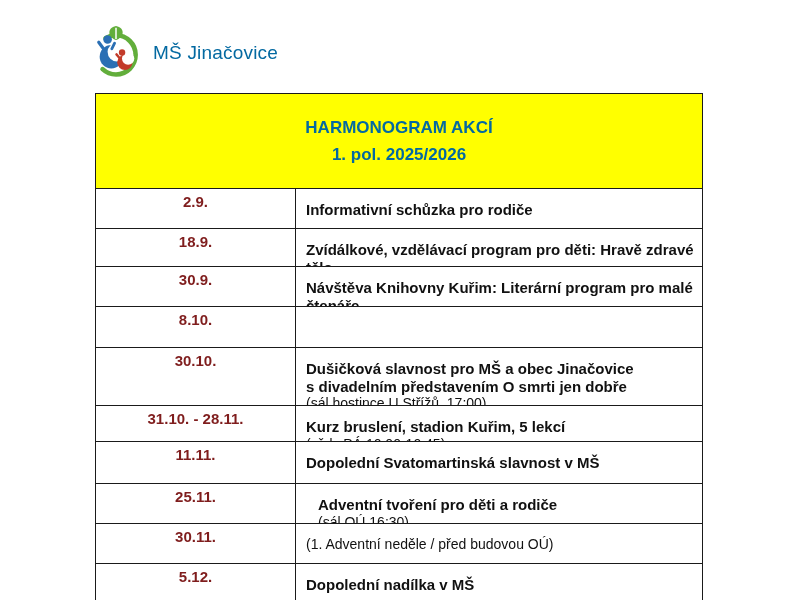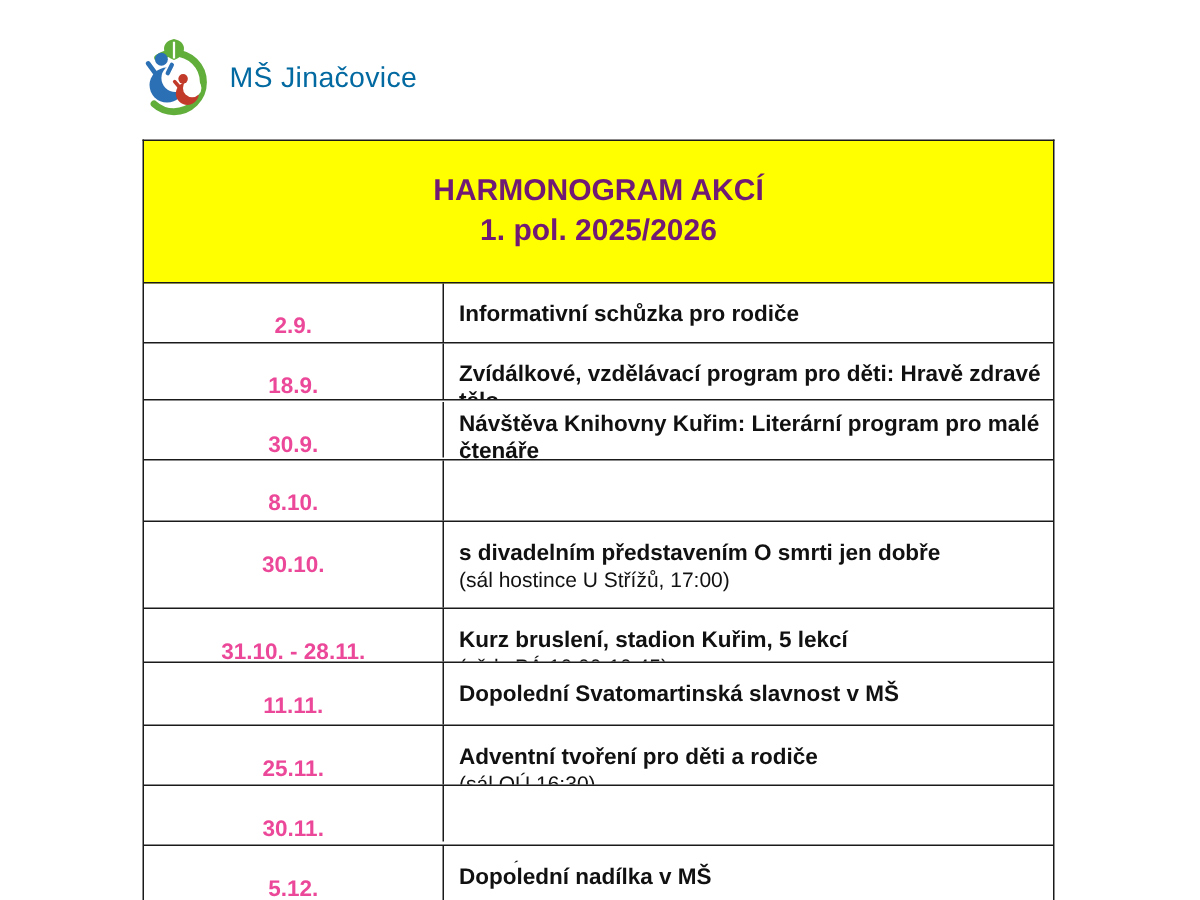--- a/index.html
+++ b/index.html
@@ -40,39 +40,39 @@
     height: 95px;
     box-sizing: border-box;
     background: #ffff00;
     border-bottom: 1px solid #1a1a1a;
     display: flex;
     flex-direction: column;
     align-items: center;
     justify-content: center;
     text-align: center;
     font-weight: bold;
-    font-size: 20px;
+    font-size: 17px;
     line-height: 27px;
-    color: #701a75;
+    color: #0369a1;
   }
   .t-row {
     display: flex;
     border-bottom: 1px solid #1a1a1a;
     box-sizing: border-box;
   }
   .t-row:last-child { border-bottom: none; }
   .cell-date {
     width: 200px;
     box-sizing: border-box;
     border-right: 1px solid #1a1a1a;
     text-align: center;
-    padding-top: 20px;
+    padding-top: 4px;
     font-weight: bold;
     font-size: 15px;
-    color: #ec4899;
+    color: #7f1d1d;
     flex-shrink: 0;
   }
   .cell-event {
     flex: 1;
     box-sizing: border-box;
     padding: 12px 6px 2px 10px;
     font-size: 15px;
     line-height: 17.5px;
     color: #111;
     overflow: hidden;
@@ -118,57 +118,58 @@
           <div class="cell-event">
             <div class="ev-line-bold">Informativní schůzka pro rodiče</div>
           </div>
         </div>
         <div class="t-row" style="height: 38px;">
           <div class="cell-date">18.9.</div>
           <div class="cell-event">
             <div class="ev-line-bold">Zvídálkové, vzdělávací program pro děti: Hravě zdravé tělo</div>
           </div>
         </div>
-        <div class="t-row" style="height: 40px; align-items: center;">
+        <div class="t-row" style="height: 40px;">
           <div class="cell-date">30.9.</div>
           <div class="cell-event">
             <div class="ev-line-bold">Návštěva Knihovny Kuřim: Literární program pro malé čtenáře</div>
           </div>
         </div>
         <div class="t-row" style="height: 41px;">
           <div class="cell-date">8.10.</div>
         </div>
         <div class="t-row" style="height: 58px; justify-content: space-between;">
           <div class="cell-date">30.10.</div>
           <div class="cell-event">
+            <div class="ev-line-bold">Dušičková slavnost pro MŠ a obec Jinačovice</div>
             <div class="ev-line-bold">s divadelním představením O smrti jen dobře</div>
             <div class="ev-line-sub">(sál hostince U Střížů, 17:00)</div>
           </div>
         </div>
         <div class="t-row" style="height: 36px;">
           <div class="cell-date">31.10. - 28.11.</div>
           <div class="cell-event">
             <div class="ev-line-bold">Kurz bruslení, stadion Kuřim, 5 lekcí</div>
             <div class="ev-line-sub">(vždy PÁ 10:00-10:45)</div>
           </div>
         </div>
         <div class="t-row" style="height: 42px;">
           <div class="cell-date">11.11.</div>
           <div class="cell-event">
             <div class="ev-line-bold">Dopolední Svatomartinská slavnost v MŠ</div>
           </div>
         </div>
-        <div class="t-row" style="height: 40px;">
+        <div class="t-row" style="height: 40px; gap: 12px;">
           <div class="cell-date">25.11.</div>
           <div class="cell-event">
             <div class="ev-line-bold">Adventní tvoření pro děti a rodiče</div>
             <div class="ev-line-sub">(sál OÚ 16:30)</div>
           </div>
         </div>
-        <div class="t-row" style="height: 40px; flex-direction: column;">
+        <div class="t-row" style="height: 40px;">
           <div class="cell-date">30.11.</div>
           <div class="cell-event">
             <div class="ev-line-sub">(1. Adventní neděle / před budovou OÚ)</div>
           </div>
         </div>
         <div class="t-row" style="height: 45px;">
           <div class="cell-date">5.12.</div>
           <div class="cell-event">
             <div class="ev-line-bold">Dopolední nadílka v MŠ</div>
           </div>

